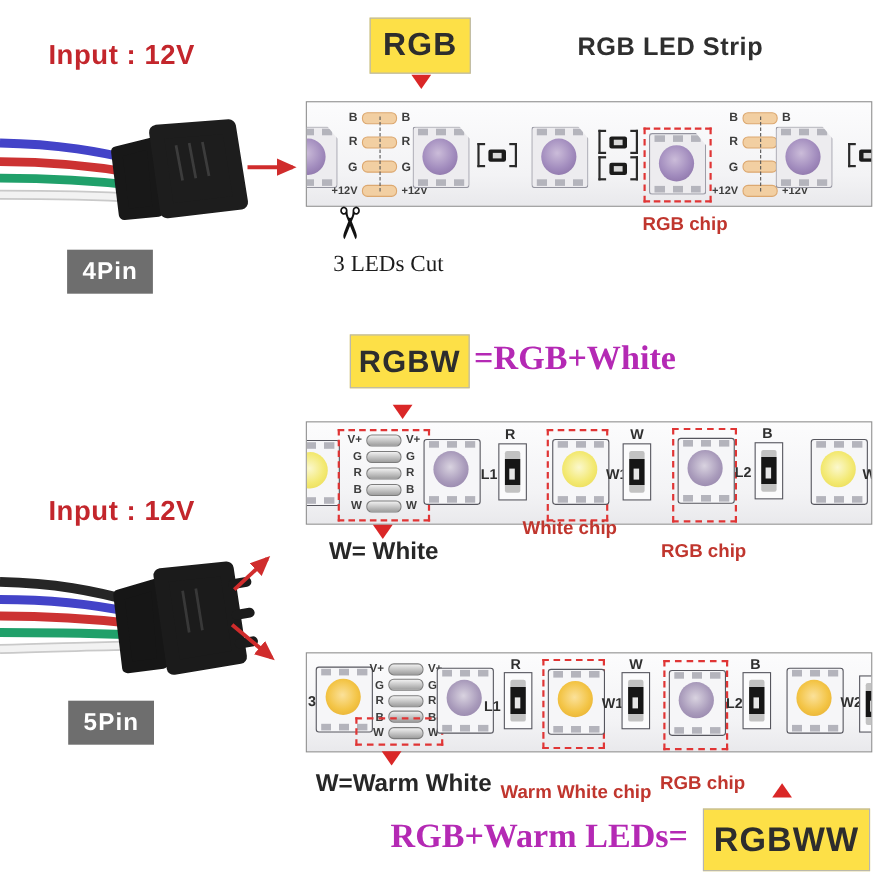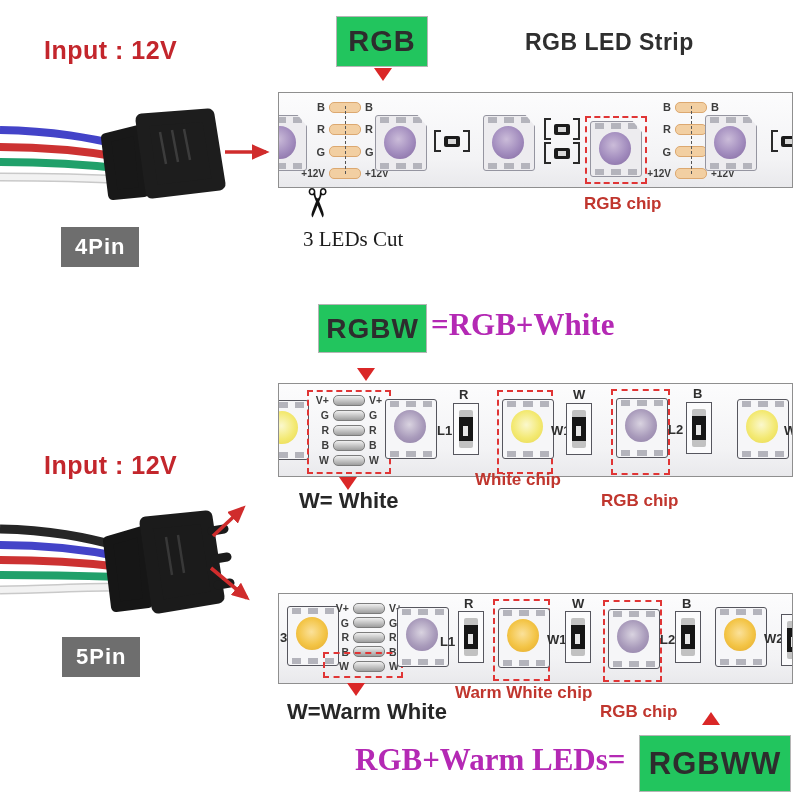--- a/index.html
+++ b/index.html
@@ -5,21 +5,21 @@
   html,body { margin:0; padding:0; }
   body {
     width:800px; height:800px; background:#ffffff; position:relative;
     font-family:"Liberation Sans", sans-serif; overflow:hidden;
   }
   .abs { position:absolute; }
   .txt { position:absolute; white-space:nowrap; }
   .input-red { font-size:25px; font-weight:700; color:#c3262c; letter-spacing:0.5px; }
   .section-title { font-size:23px; font-weight:600; color:#2f2f2f; letter-spacing:0.5px; }
   .typebox {
-    position:absolute; border:1.5px solid #b5b5b5; background:#22c55e; color:#2d2d2d;
+    position:absolute; border:1.5px solid #b5b5b5; background:#fde047; color:#2d2d2d;
     font-weight:700; display:flex; align-items:center; justify-content:center; letter-spacing:1px;
   }
   .pinbox {
     position:absolute; background:#6e6e6e; color:#ffffff; font-size:22px; font-weight:700;
     padding:7px 14px; letter-spacing:1px;
   }
   .mag { position:absolute; color:#b429b4; font-family:"Liberation Serif", serif;
          font-weight:700; font-size:31px; white-space:nowrap; }
   .redlbl { position:absolute; color:#c0362e; font-size:17px; font-weight:600; white-space:nowrap; }
   .blklbl { position:absolute; color:#272727; font-size:22px; font-weight:700; white-space:nowrap; }
@@ -361,21 +361,21 @@
         <span class="die warm"></span>
       </div>
     <span class="complbl" style="left:485px;top:37px;">W2</span>
     <div class="res2" style="left:502px;top:20px;">
         <span class="cap"></span>
       </div>
   </div>
 
   <div class="tri-d" style="left:347px;top:683px;"></div>
   <div class="blklbl" style="left:287px;top:699px;">W=Warm White</div>
-  <div class="redlbl" style="left:455px;top:683px;">Warm White chip</div>
+  <div class="redlbl" style="left:455px;top:710px;">Warm White chip</div>
   <div class="redlbl" style="left:600px;top:702px;">RGB chip</div>
   <div class="tri-u" style="left:702px;top:712px;"></div>
   <div class="mag" style="left:355px;top:742px;">RGB+Warm LEDs=</div>
   <div class="typebox" style="left:639px;top:735px;width:150px;height:55px;font-size:31px;">
     <span>RGBWW</span>
   </div>
 
 </div>
 
 </body></html>

